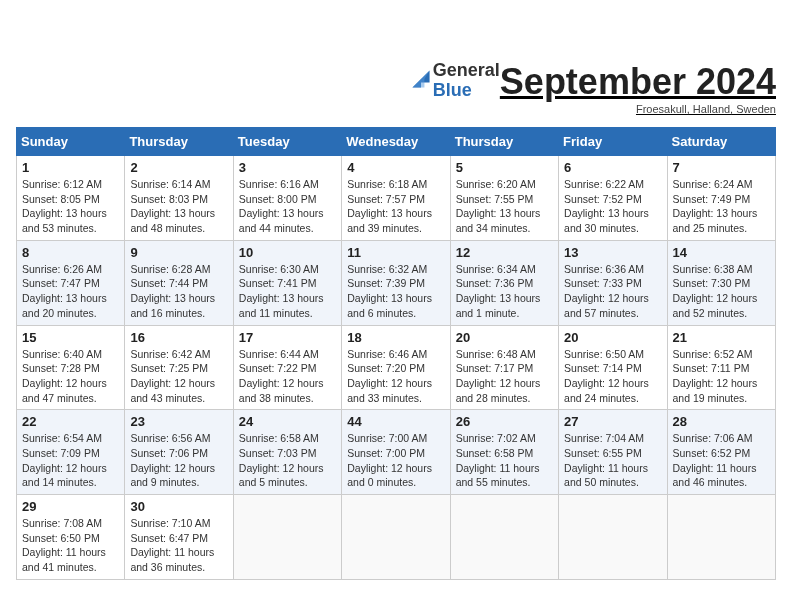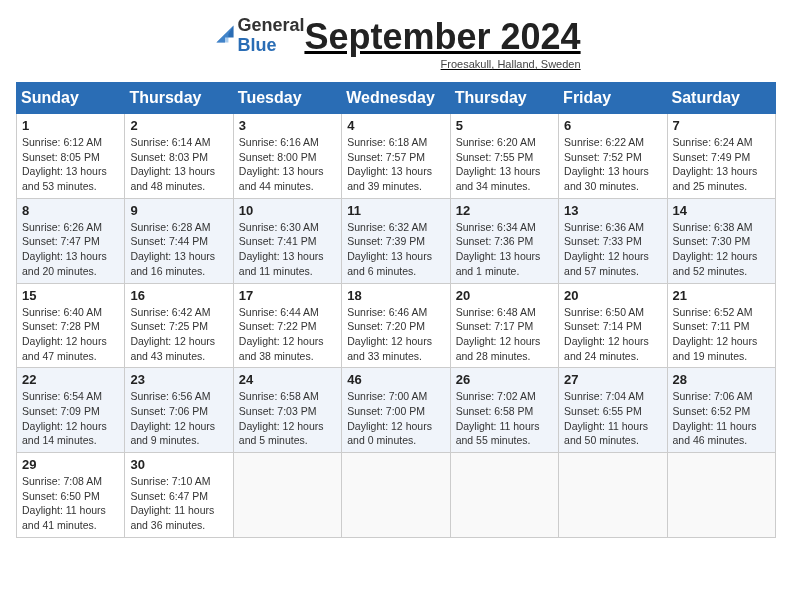--- a/index.html
+++ b/index.html
@@ -6,22 +6,23 @@
     body {
       font-family: Arial, sans-serif;
       background: #fff;
       width: 792px;
       min-height: 612px;
       padding: 16px;
     }
     .header {
       display: flex;
       align-items: flex-start;
-      justify-content: center;
+      justify-content: flex-end;
       margin-bottom: 12px;
+      margin-top: 45px;
     }
     .logo {
       display: flex;
       align-items: center;
     }
     .logo-text {
       font-size: 18px;
       font-weight: bold;
       line-height: 1.1;
     }
@@ -48,21 +49,21 @@
     .calendar {
       width: 100%;
       border-collapse: collapse;
       font-size: 11px;
     }
     .calendar th {
       background: #2a6db5;
       color: #fff;
       padding: 6px 4px;
       text-align: left;
-      font-size: 16px;
+      font-size: 13px;
       font-weight: bold;
       border: 1px solid #2a6db5;
     }
     .calendar td {
       vertical-align: top;
       padding: 4px 5px;
       border: 1px solid #ccc;
       width: 108px;
       min-height: 80px;
       background: #fff;
@@ -218,21 +219,21 @@
         </td>
         <td>
           <span class="day-num">23</span>
           <div class="day-info">Sunrise: 6:56 AM<br>Sunset: 7:06 PM<br>Daylight: 12 hours<br>and 9 minutes.</div>
         </td>
         <td>
           <span class="day-num">24</span>
           <div class="day-info">Sunrise: 6:58 AM<br>Sunset: 7:03 PM<br>Daylight: 12 hours<br>and 5 minutes.</div>
         </td>
         <td>
-          <span class="day-num">46</span>
+          <span class="day-num">44</span>
           <div class="day-info">Sunrise: 7:00 AM<br>Sunset: 7:00 PM<br>Daylight: 12 hours<br>and 0 minutes.</div>
         </td>
         <td>
           <span class="day-num">26</span>
           <div class="day-info">Sunrise: 7:02 AM<br>Sunset: 6:58 PM<br>Daylight: 11 hours<br>and 55 minutes.</div>
         </td>
         <td>
           <span class="day-num">27</span>
           <div class="day-info">Sunrise: 7:04 AM<br>Sunset: 6:55 PM<br>Daylight: 11 hours<br>and 50 minutes.</div>
         </td>

